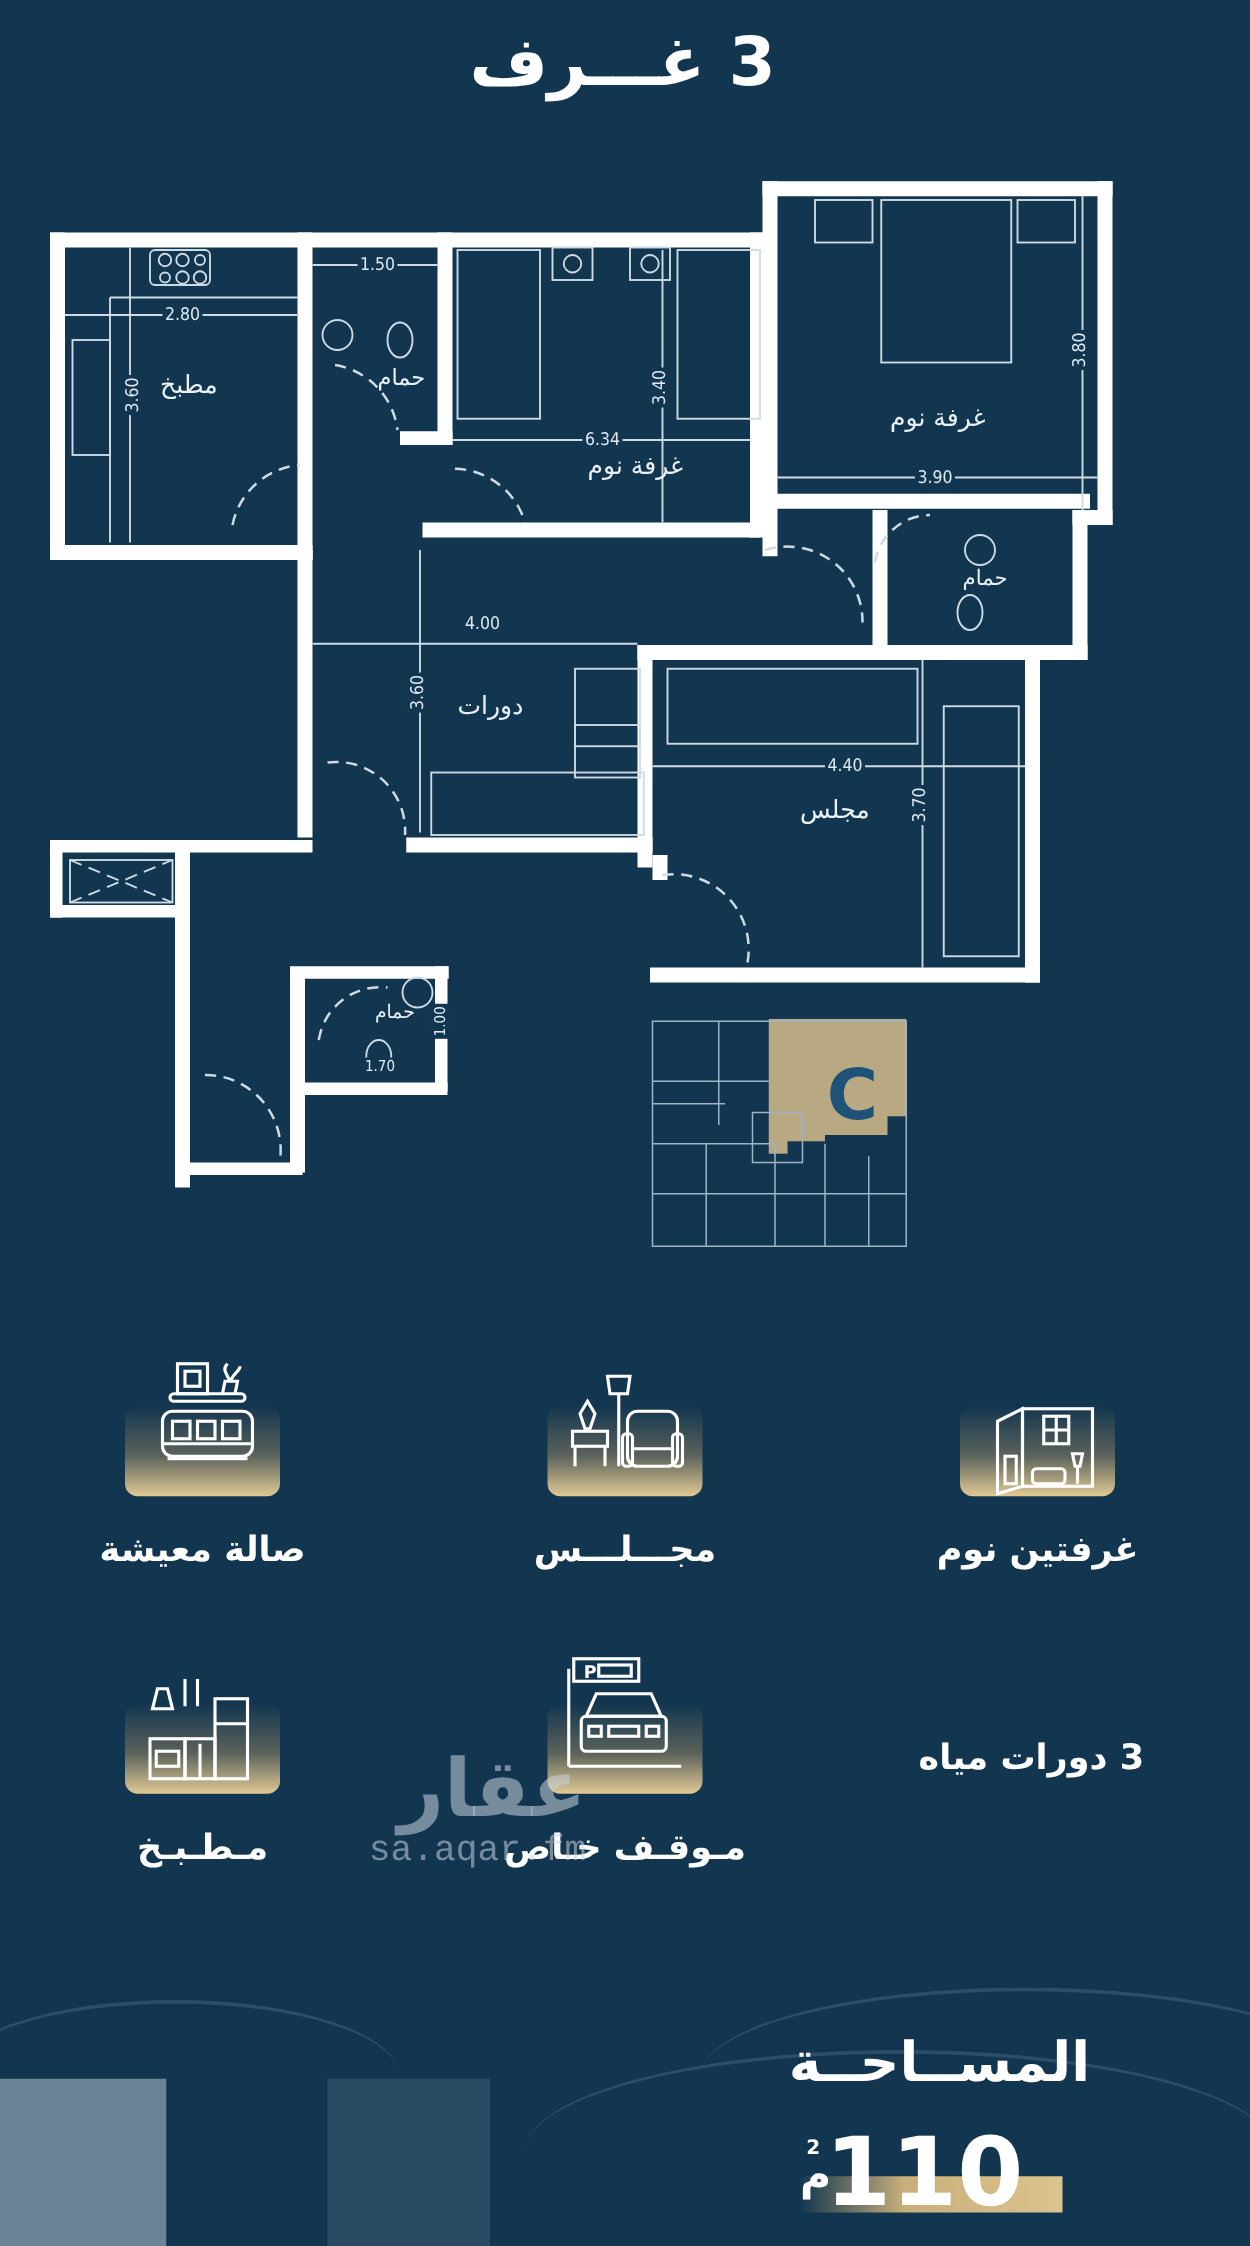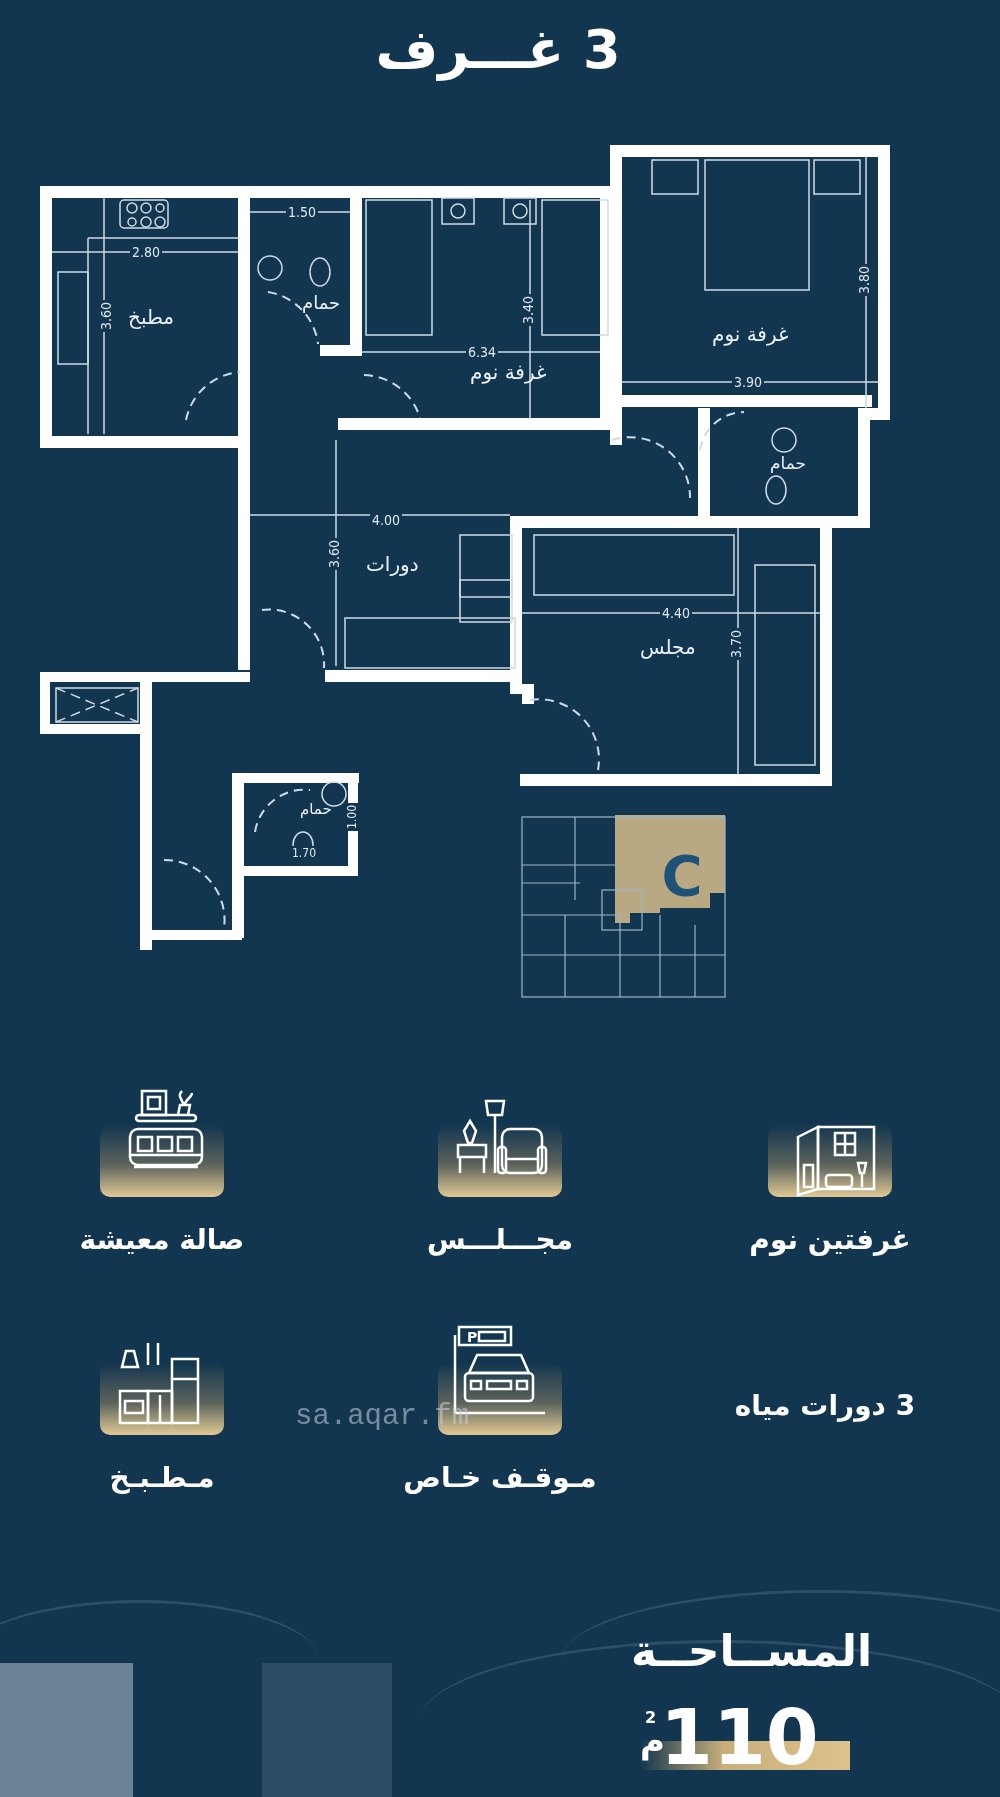--- a/index.html
+++ b/index.html
@@ -127,37 +127,37 @@
     <path d="M364 375 A60 60 0 0 1 420 418"></path>
     <path d="M612 440 A60 60 0 0 1 690 498"></path>
     <path d="M700 450 A45 45 0 0 1 744 412"></path>
     <path d="M262 610 A55 55 0 0 1 324 668"></path>
     <path d="M530 700 A60 60 0 0 1 598 770"></path>
     <path d="M255 832 A50 50 0 0 1 310 790"></path>
     <path d="M164 860 A60 60 0 0 1 224 928"></path>
   </g>
 </svg>
 
-<div class="roomlbl" style="left:128px;top:305px;">مطبخ</div>
+<div class="roomlbl" style="left:128px;top:295px;font-family:Liberation Serif, serif;">مطبخ</div>
 <div class="roomlbl" style="left:302px;top:292px;font-size:18px;">حمام</div>
 <div class="roomlbl" style="left:470px;top:360px;">غرفة نوم</div>
 <div class="roomlbl" style="left:712px;top:322px;">غرفة نوم</div>
 <div class="roomlbl" style="left:770px;top:453px;font-size:17px;">حمام</div>
 <div class="roomlbl" style="left:366px;top:552px;">دورات</div>
 <div class="roomlbl" style="left:640px;top:635px;">مجلس</div>
 <div class="roomlbl" style="left:300px;top:800px;font-size:15px;">حمام</div>
 
 <div class="dim" style="left:130px;top:244px;">2.80</div>
 <div class="dim dimv" style="left:90px;top:308px;">3.60</div>
 <div class="dim" style="left:286px;top:204px;">1.50</div>
 <div class="dim" style="left:466px;top:344px;">6.34</div>
 <div class="dim dimv" style="left:512px;top:302px;">3.40</div>
 <div class="dim" style="left:732px;top:374px;">3.90</div>
 <div class="dim dimv" style="left:848px;top:272px;">3.80</div>
-<div class="dim" style="left:370px;top:512px;">4.00</div>
+<div class="dim" style="left:370px;top:491px;">4.00</div>
 <div class="dim dimv" style="left:318px;top:546px;">3.60</div>
 <div class="dim" style="left:660px;top:605px;">4.40</div>
 <div class="dim dimv" style="left:720px;top:636px;">3.70</div>
 <div class="dim" style="left:290px;top:846px;font-size:12px;">1.70</div>
 <div class="dim dimv" style="left:338px;top:810px;font-size:12px;">1.00</div>
 
 <svg class="abs" style="left:520px;top:815px;" width="210" height="190">
   <rect x="0" y="0" width="210" height="190" fill="#133650"></rect>
   <polygon points="95,0 205,0 205,78 190,78 190,93 140,93 140,98 110,98 110,108 95,108" fill="#d6bd8c" opacity="0.85"></polygon>
   <g stroke="#9fb4c4" stroke-width="1.2" fill="none">
@@ -259,20 +259,21 @@
       <rect x="6" y="48" width="28" height="32"></rect>
         <rect x="11" y="58" width="18" height="12"></rect>
       <rect x="34" y="48" width="24" height="32"></rect>
         <line x1="46" y1="52" x2="46" y2="80"></line>
     </svg>
   </div>
   <div class="flbl">مـطـبـخ</div>
 </div>
 
 <div class="watermark">
+  <div class="wm-ar">عقار</div>
   <div class="wm-url">sa.aqar.fm</div>
 </div>
 
 <div class="swoosh" style="left:-40px;top:1600px;width:360px;height:120px;"></div>
 <div class="swoosh" style="left:420px;top:1640px;width:600px;height:160px;"></div>
 <div class="swoosh" style="left:560px;top:1590px;width:520px;height:140px;"></div>
 <div class="bg-rect1"></div>
 <div class="bg-rect2"></div>
 
 <div class="area-lbl">المســاحــة</div>

